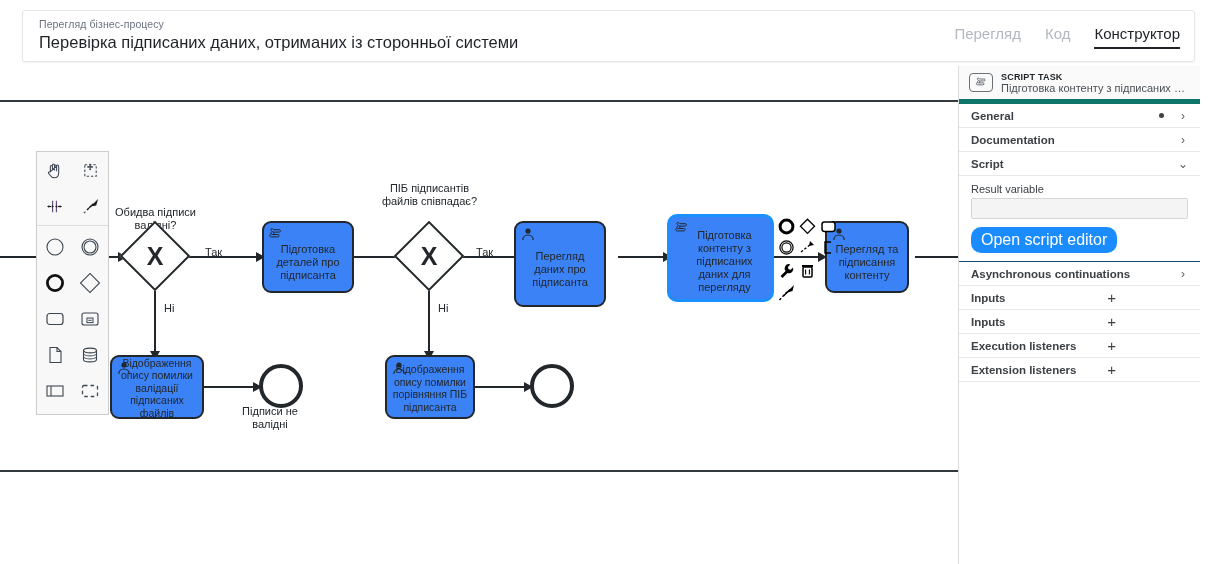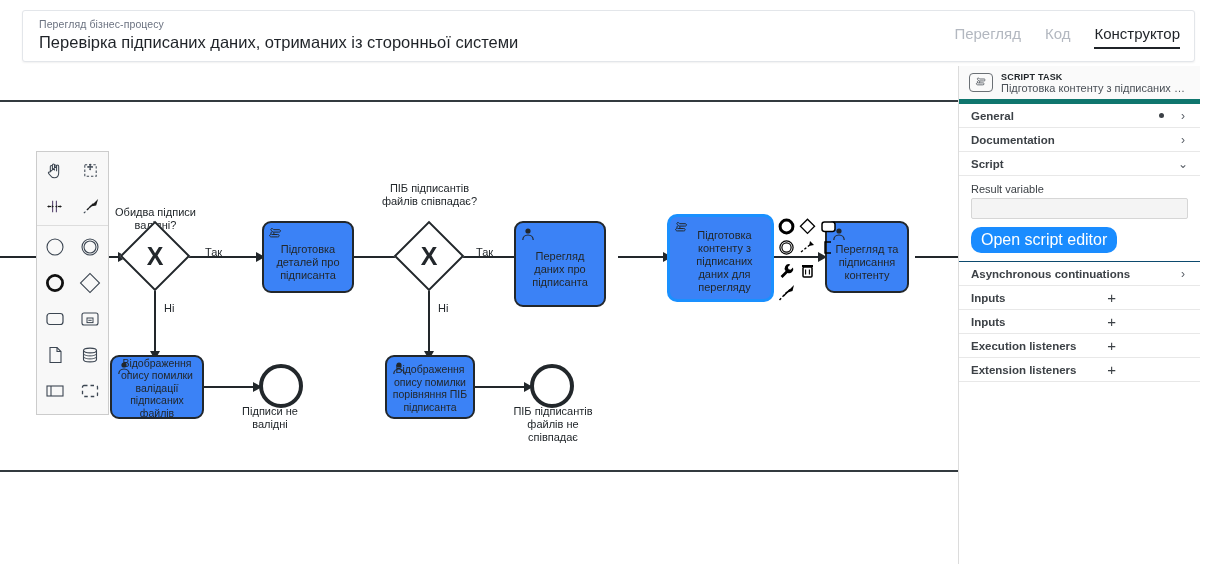--- a/index.html
+++ b/index.html
@@ -351,23 +351,20 @@
 опису помилки
 порівняння ПІБ
 підписанта</span>
     </div>
 
     <div class="end-event" style="left:259px; top:298px;"></div>
     <div class="lbl" style="left:218px; top:339px; width:104px; white-space:pre-line;">Підписи не
 валідні</div>
 
     <div class="end-event" style="left:530px; top:298px;"></div>
-    <div class="lbl" style="left:495px; top:339px; width:116px; white-space:pre-line;">ПІБ підписантів
-файлів не
-співпадає</div>
 
     <div class="palette">
       <div class="pal-grid">
         <div class="pal-cell">
           <svg width="19" height="19" viewBox="0 0 20 20">
             <path d="M5.6 11.5V5.8a1.1 1.1 0 0 1 2.2 0v4.2m0-4.2V4.3a1.1 1.1 0 0 1 2.2 0v5.6m0-5.6v1.1a1.1 1.1 0 0 1 2.2 0v5.3m0-5.3a1.1 1.1 0 0 1 2.2 0v7.2c0 3-2 5-4.6 5-2.4 0-3.6-1.2-4.4-2.6L3.7 13c-.5-.9.5-1.9 1.4-1.3z" fill="none" stroke="#3c4652" stroke-width="1.1" stroke-linejoin="round"></path>
           </svg>
         </div>
         <div class="pal-cell">
           <svg width="19" height="19" viewBox="0 0 20 20">

